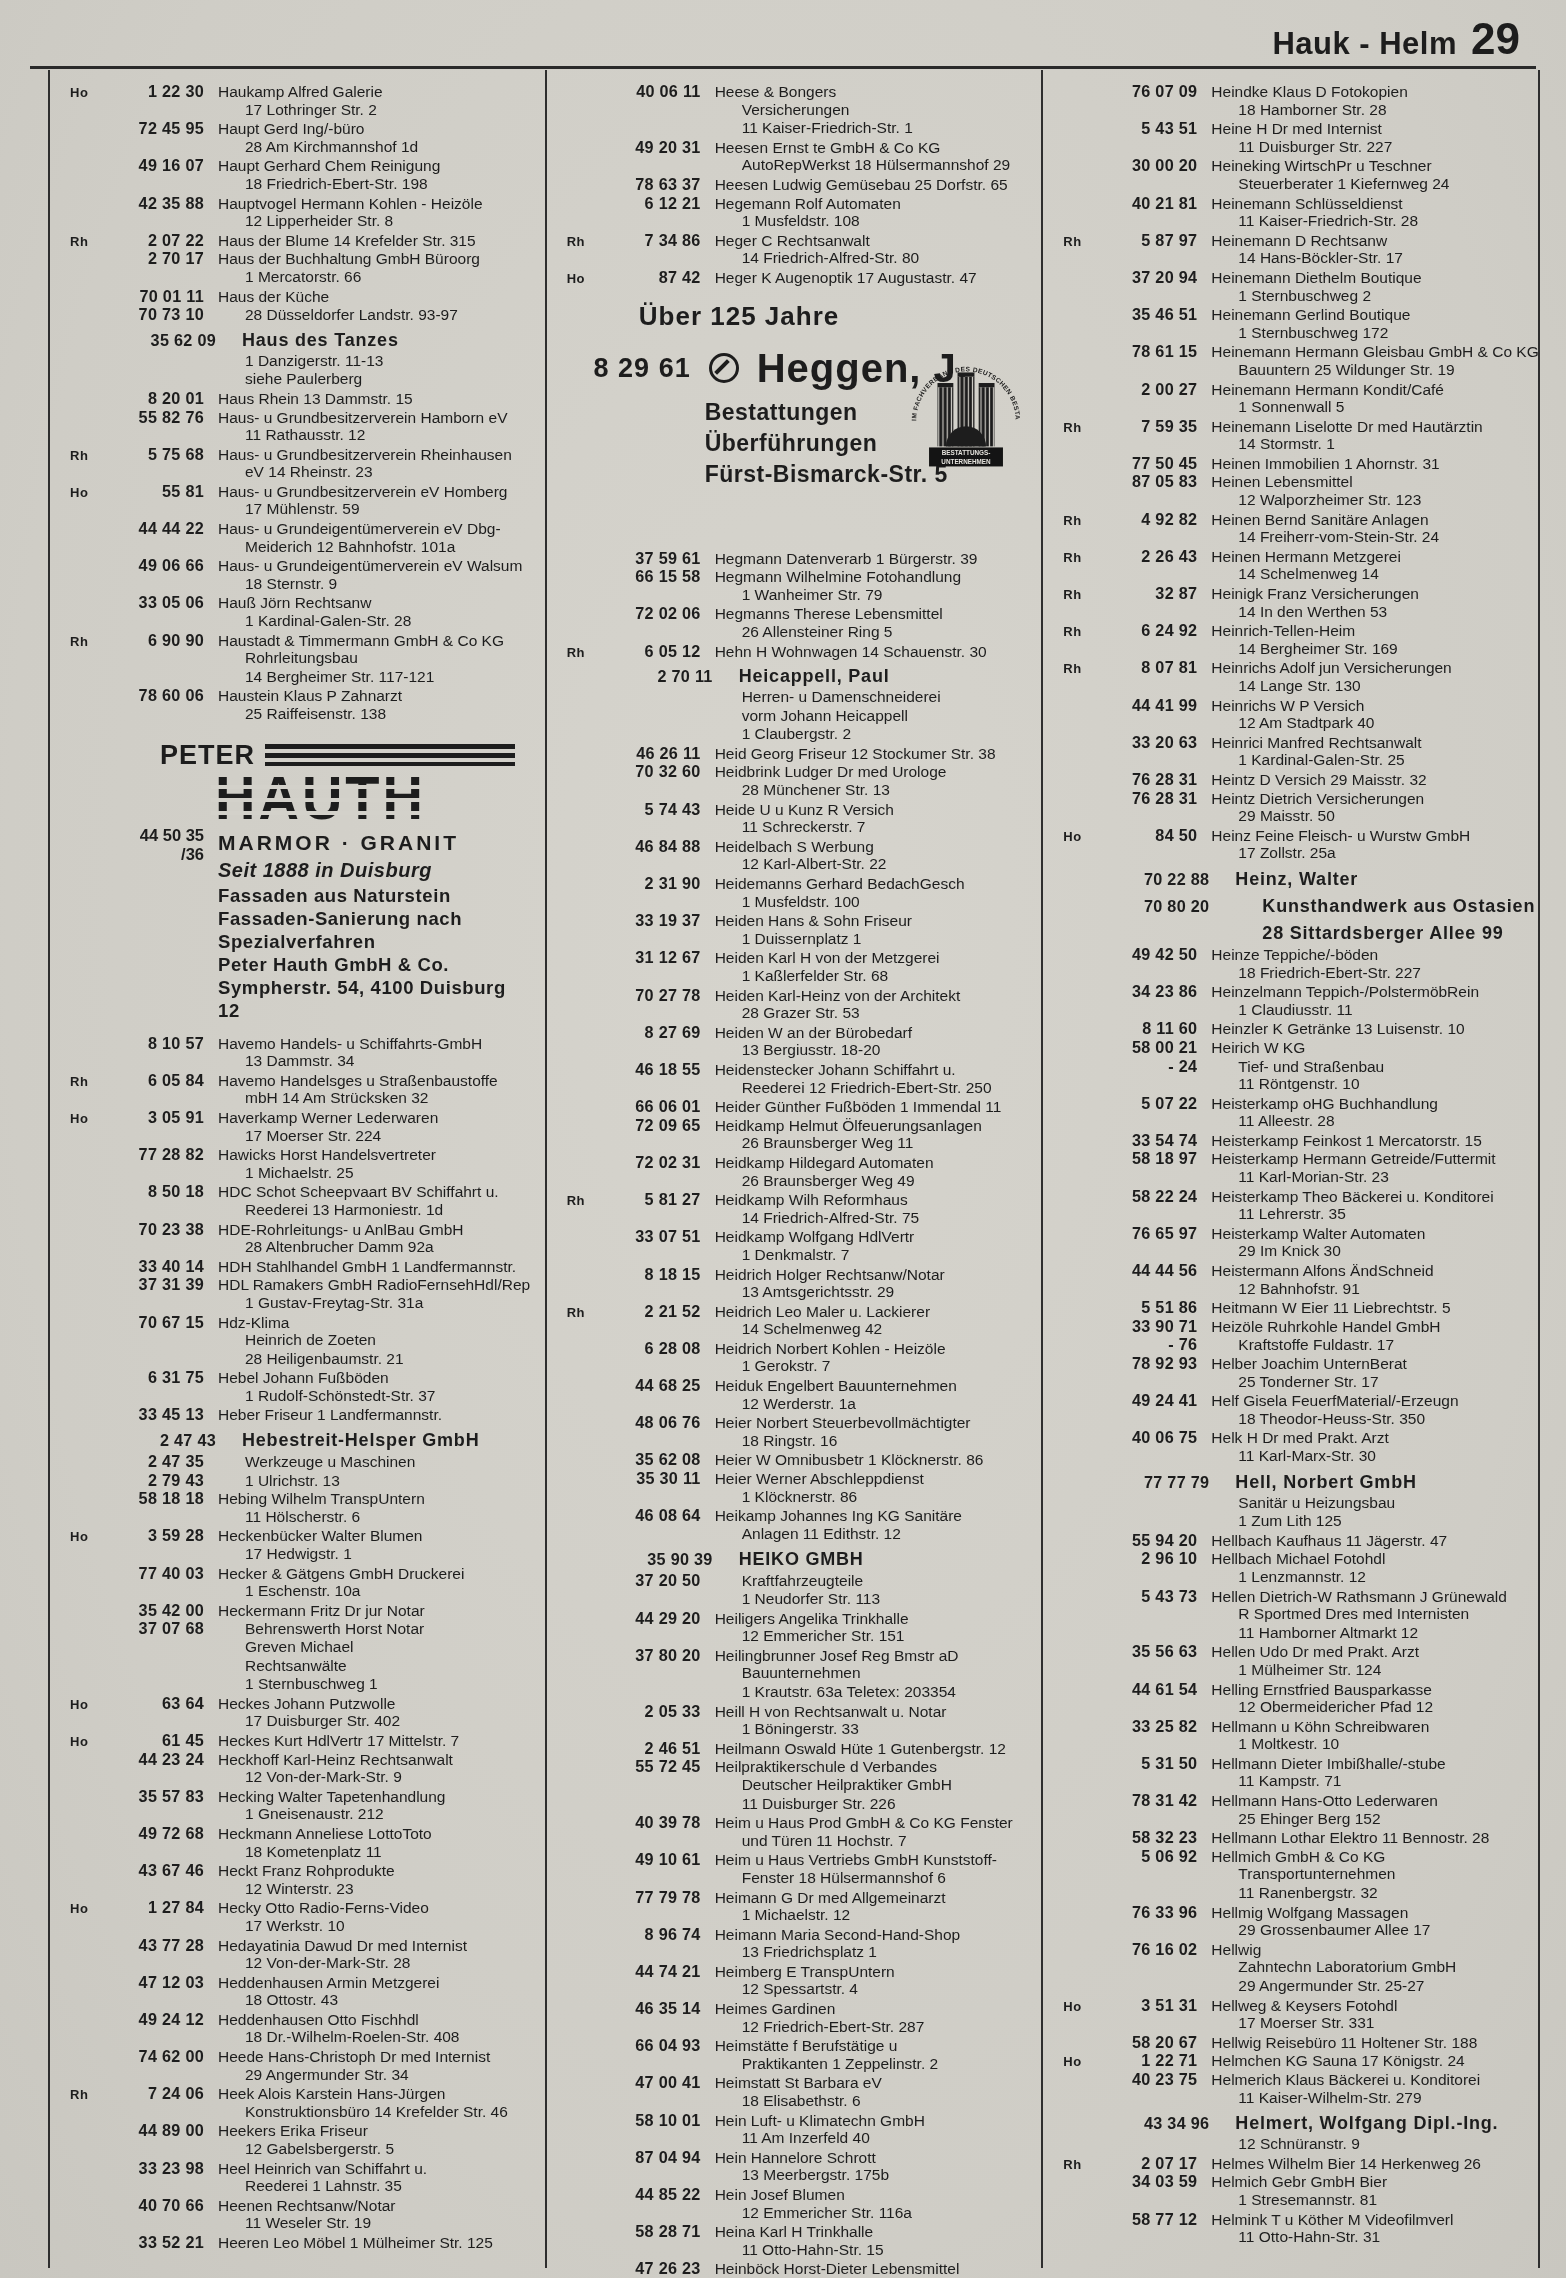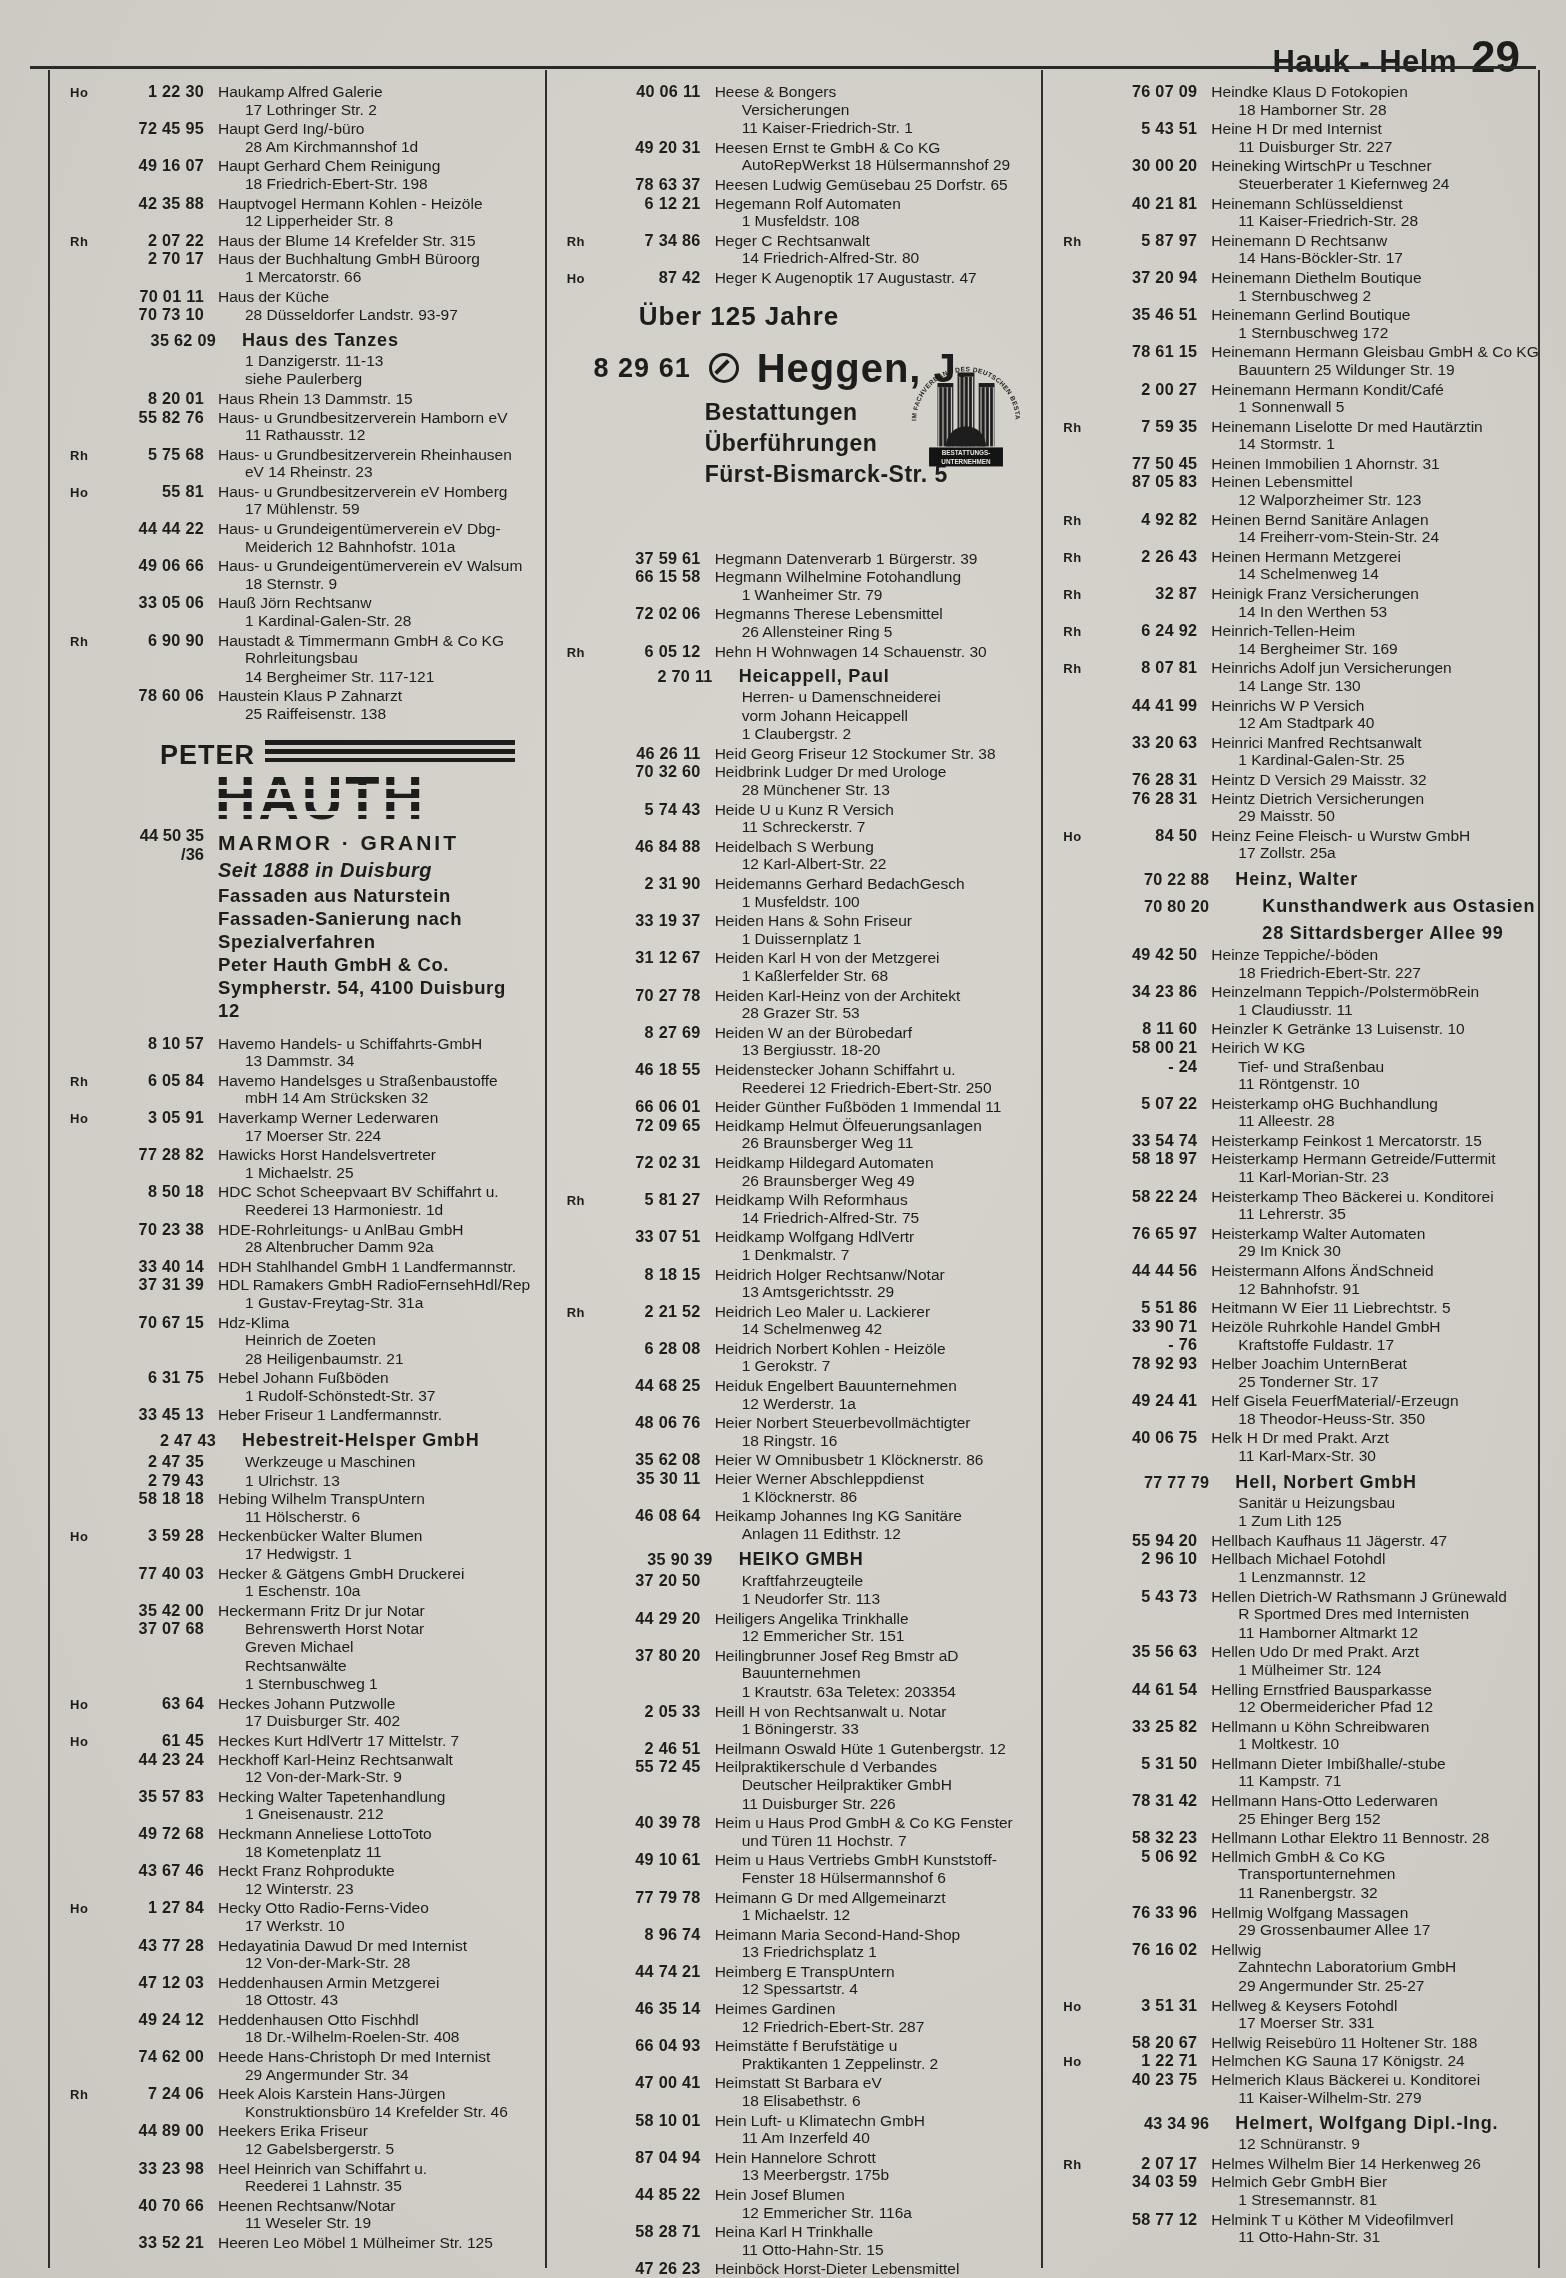--- a/index.html
+++ b/index.html
@@ -3,21 +3,21 @@
 <meta charset="utf-8">
 <style>
   html,body{margin:0;padding:0;}
   .page{
     position:relative; width:1566px; height:2278px; overflow:hidden;
     background:#d3d1ca;
     background-image:radial-gradient(ellipse at 50% 40%, #d6d4cd 0%, #cfcdc6 70%, #c9c7c0 100%);
     font-family:"Liberation Sans","DejaVu Sans",sans-serif;
     color:#1d1d1d;
   }
-  .hdr{position:absolute; top:14px; right:46px; display:flex; align-items:baseline; gap:14px;margin-top:18px;}
+  .hdr{position:absolute; top:14px; right:46px; display:flex; align-items:baseline; gap:14px;}
   .hdr-title{font-size:31px; font-weight:700; letter-spacing:.5px;}
   .hdr-page{font-size:44px; font-weight:800;}
   .hdr-rule{position:absolute; top:66px; left:30px; right:30px; height:3px; background:#2a2a2a;}
 
   .cols{position:absolute; top:70px; left:48px; right:26px; bottom:10px; display:flex;}
   .col{flex:1 1 0; border-left:2px solid #2e2e2e; padding:12px 0 0 20px; min-width:0;}
   .col.last{border-right:2px solid #2e2e2e;}
 
   .row{display:flex; align-items:baseline; height:18.6px; line-height:18.6px; white-space:nowrap;}
   .mk{flex:none; width:34px; font-weight:700; font-size:13px; letter-spacing:.5px;}
@@ -25,21 +25,21 @@
   .txt{flex:1; font-size:15.5px; min-width:0;}
   .row.indent .txt{padding-left:27px;}
   .row.big-line{height:22px; line-height:22px; margin:5px 0 1px;gap:12px;}
   .row.big-line .txt{font-weight:800; font-size:18px; letter-spacing:.8px;}
 
   
   .ad-hauth{display:flex; margin:16px 0 12px;}
   .ad-hauth-nums{flex:none; width:134px; text-align:right; padding:86px 14px 0 0; font-weight:700; font-size:16.5px;}
   .ad-hauth-body{flex:1;}
   .hauth-logo{margin-left:-58px; margin-bottom:6px;}
-  .hauth-top{display:flex; align-items:flex-start; gap:10px;}
+  .hauth-top{display:flex; align-items:center; gap:10px;}
   .hauth-peter{font-weight:800; font-size:27px; letter-spacing:1px;}
   .hauth-stripes{display:inline-block; width:250px; height:22px;
      background:repeating-linear-gradient(to bottom,#1d1d1d 0 5px,#d3d1ca 5px 9px);}
   .hauth-word-wrap{position:relative; display:inline-block; margin-left:55px;}
   .hauth-word{font-weight:800; font-size:56px; letter-spacing:3px; line-height:54px; display:inline-block; transform:scaleY(1.08);}
   .hauth-word-wrap i{position:absolute; left:-4px; right:-4px; height:4px; background:#d3d1ca;}
   .hauth-word-wrap i.s1{top:14px;} .hauth-word-wrap i.s2{top:27px;} .hauth-word-wrap i.s3{top:40px;}
   .ad-hauth-l1{font-weight:800; font-size:21px; letter-spacing:3px; margin-bottom:4px;}
   .ad-hauth-l2{font-weight:800; font-style:italic; font-size:20px; letter-spacing:.5px; margin-bottom:2px;}
   .ad-hauth-l{font-weight:800; font-size:18.5px; letter-spacing:.6px; line-height:23px;}

